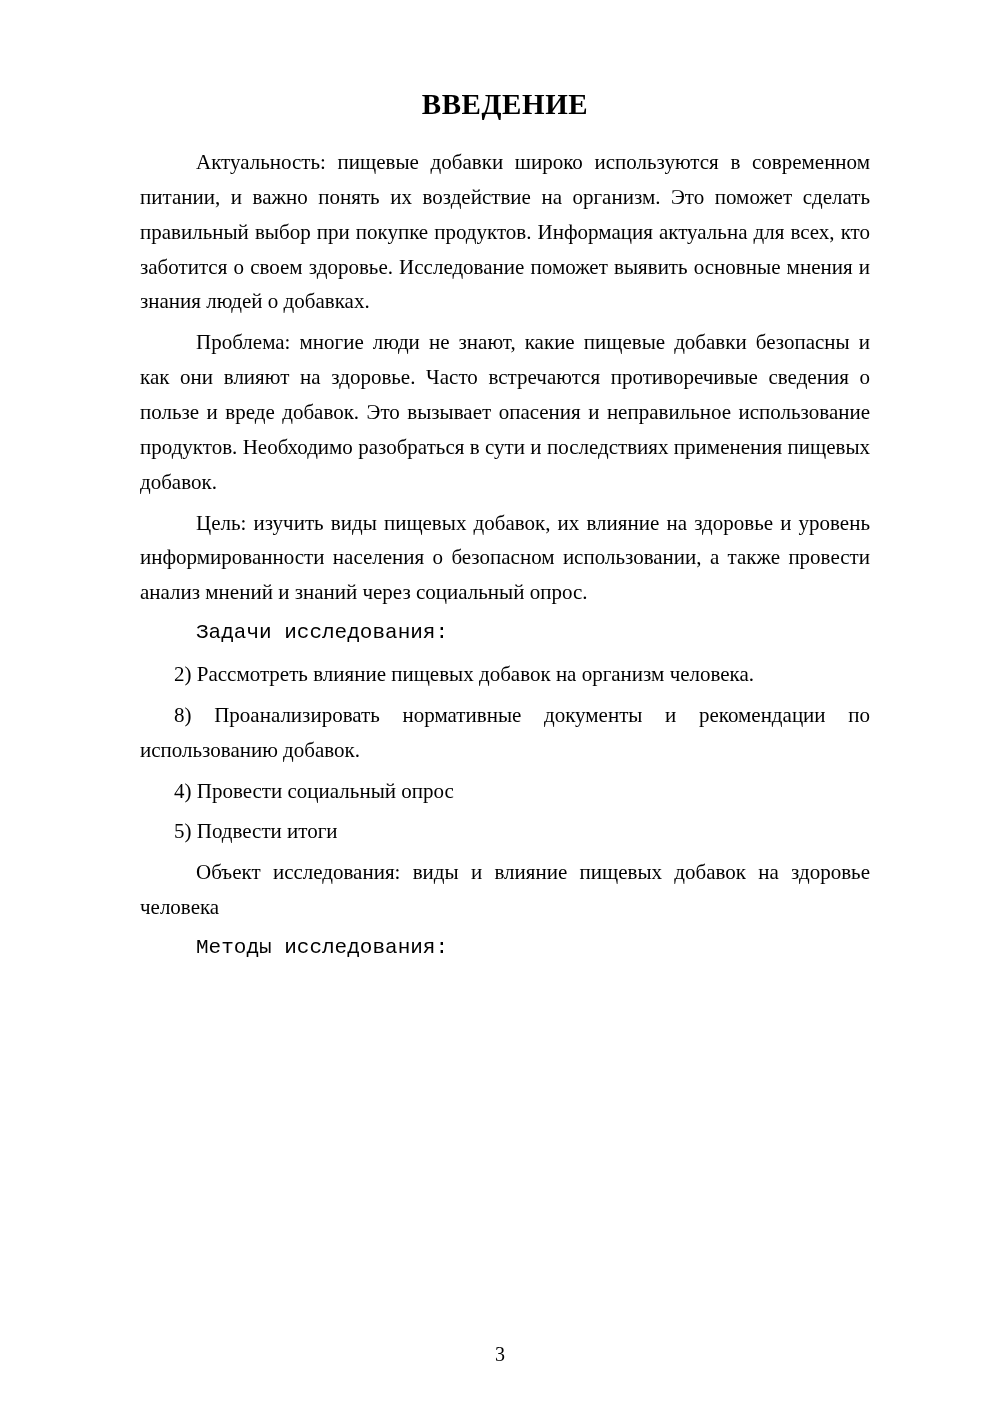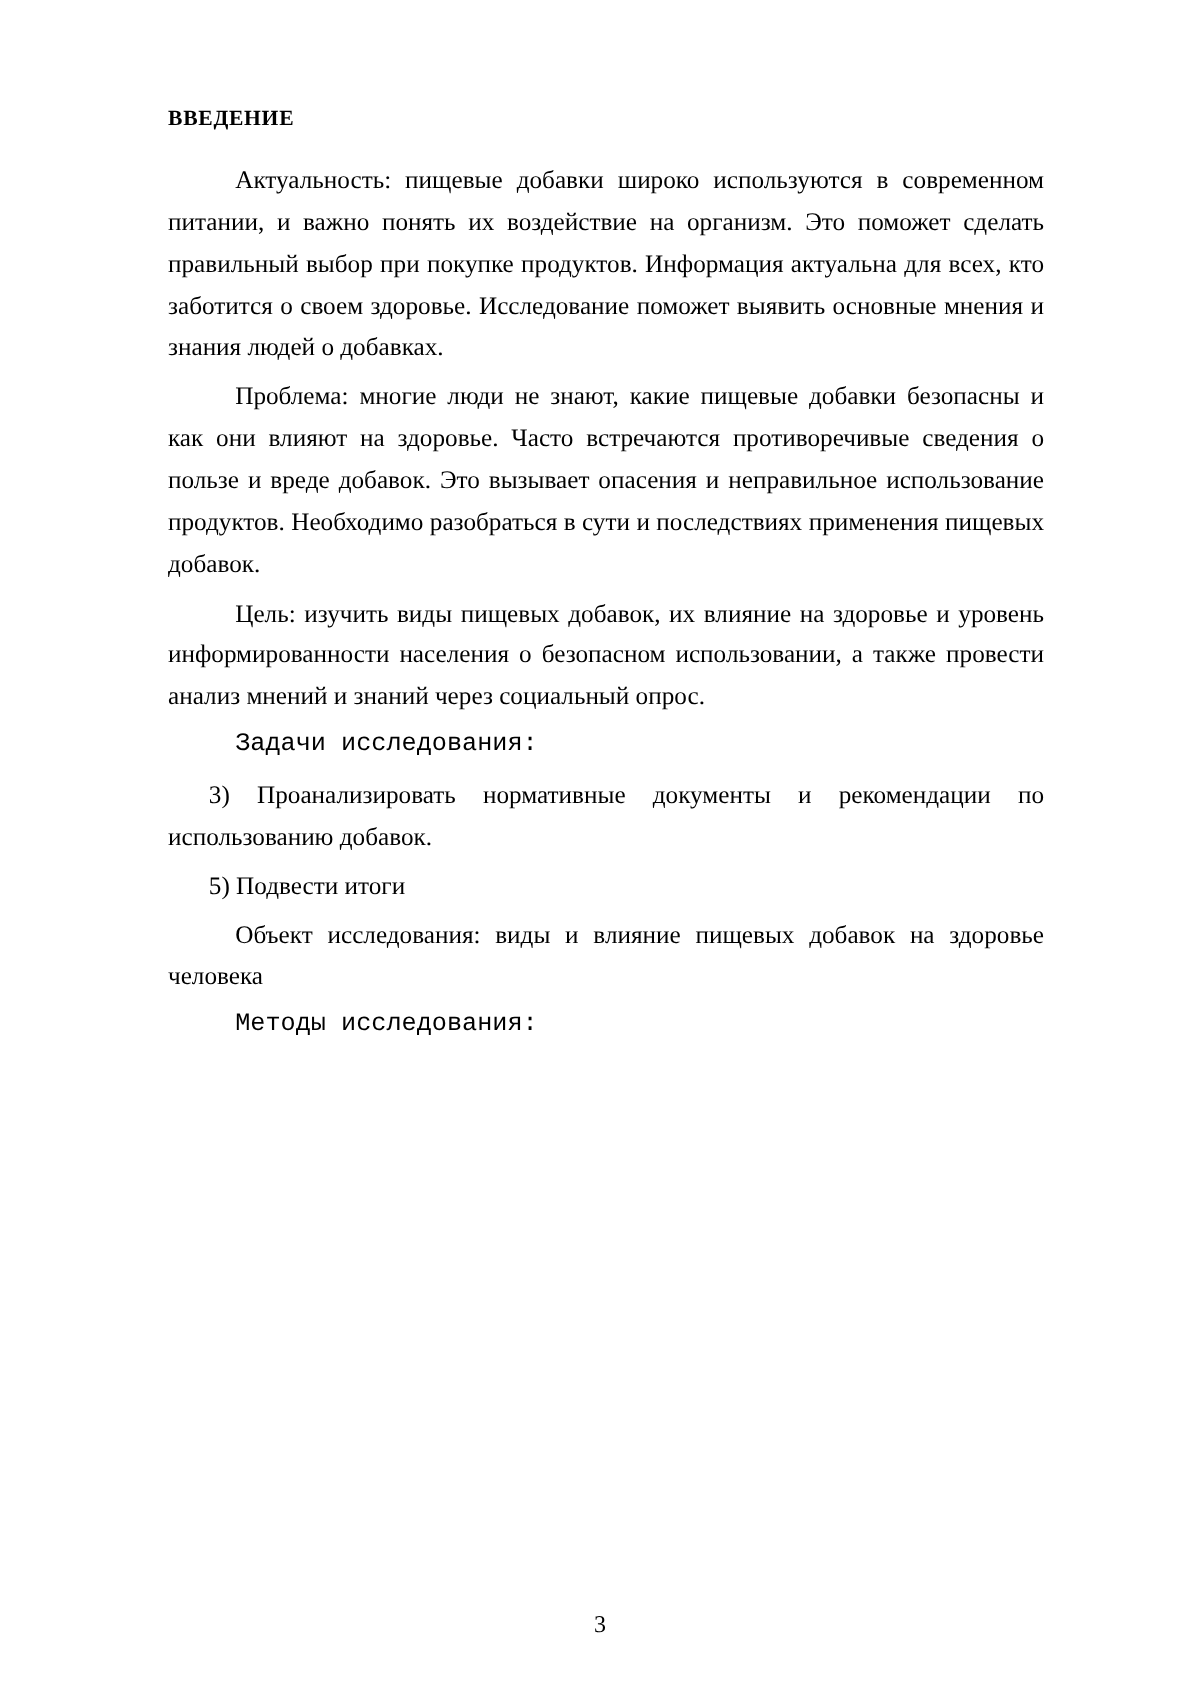--- a/index.html
+++ b/index.html
@@ -17,23 +17,23 @@
     overflow: hidden;
   }
   .page {
     box-sizing: border-box;
     width: 1000px;
     height: 1414px;
     padding: 88px 72px 60px 140px;
     position: relative;
   }
   .doc-title {
-    font-size: 18px;
+    font-size: 29px;
     font-weight: bold;
-    text-align: left;
+    text-align: center;
     letter-spacing: 0.6px;
     margin: 0 0 24px 0;
     padding-right: 58px;
   }
   .para {
     font-size: 21px;
     line-height: 1.66;
     text-align: justify;
     text-justify: inter-word;
     margin: 0 0 6px 0;
@@ -69,23 +69,25 @@
 
   <p class="para">Актуальность: пищевые добавки широко используются в современном питании, и важно понять их воздействие на организм. Это поможет сделать правильный выбор при покупке продуктов. Информация актуальна для всех, кто заботится о своем здоровье. Исследование поможет выявить основные мнения и знания людей о добавках.</p>
 
   <p class="para">Проблема: многие люди не знают, какие пищевые добавки безопасны и как они влияют на здоровье. Часто встречаются противоречивые сведения о пользе и вреде добавок. Это вызывает опасения и неправильное использование продуктов. Необходимо разобраться в сути и последствиях применения пищевых добавок.</p>
 
   <p class="para">Цель: изучить виды пищевых добавок, их влияние на здоровье и уровень информированности населения о безопасном использовании, а также провести анализ мнений и знаний через социальный опрос.</p>
 
   <p class="para nojust">Задачи исследования:</p>
 
 
+  <p class="para list-plain">2) Рассмотреть влияние пищевых добавок на организм человека.</p>
 
-  <p class="para list-hang">3) Проанализировать нормативные документы и рекомендации по использованию добавок.</p>
+  <p class="para list-hang">8) Проанализировать нормативные документы и рекомендации по использованию добавок.</p>
 
+  <p class="para list-plain">4) Провести социальный опрос</p>
 
   <p class="para list-plain">5) Подвести итоги</p>
 
   <p class="para">Объект исследования: виды и влияние пищевых добавок на здоровье человека</p>
 
 
 
   <p class="para nojust">Методы исследования:</p>
 
   <div class="page-number">3</div>

